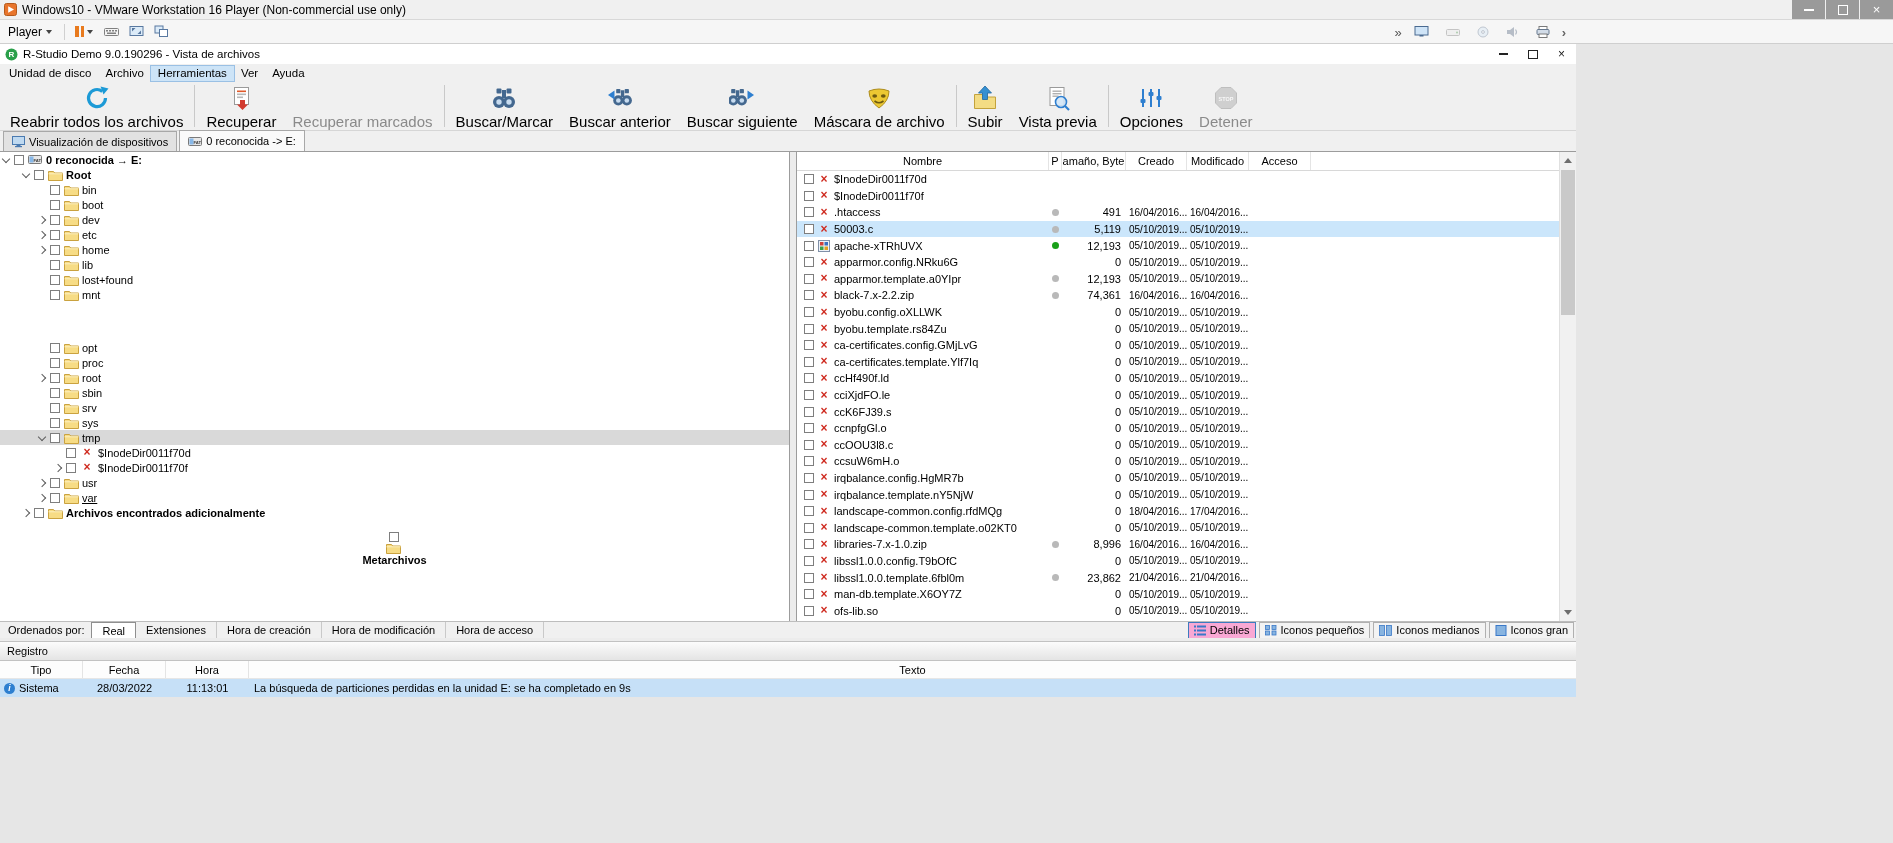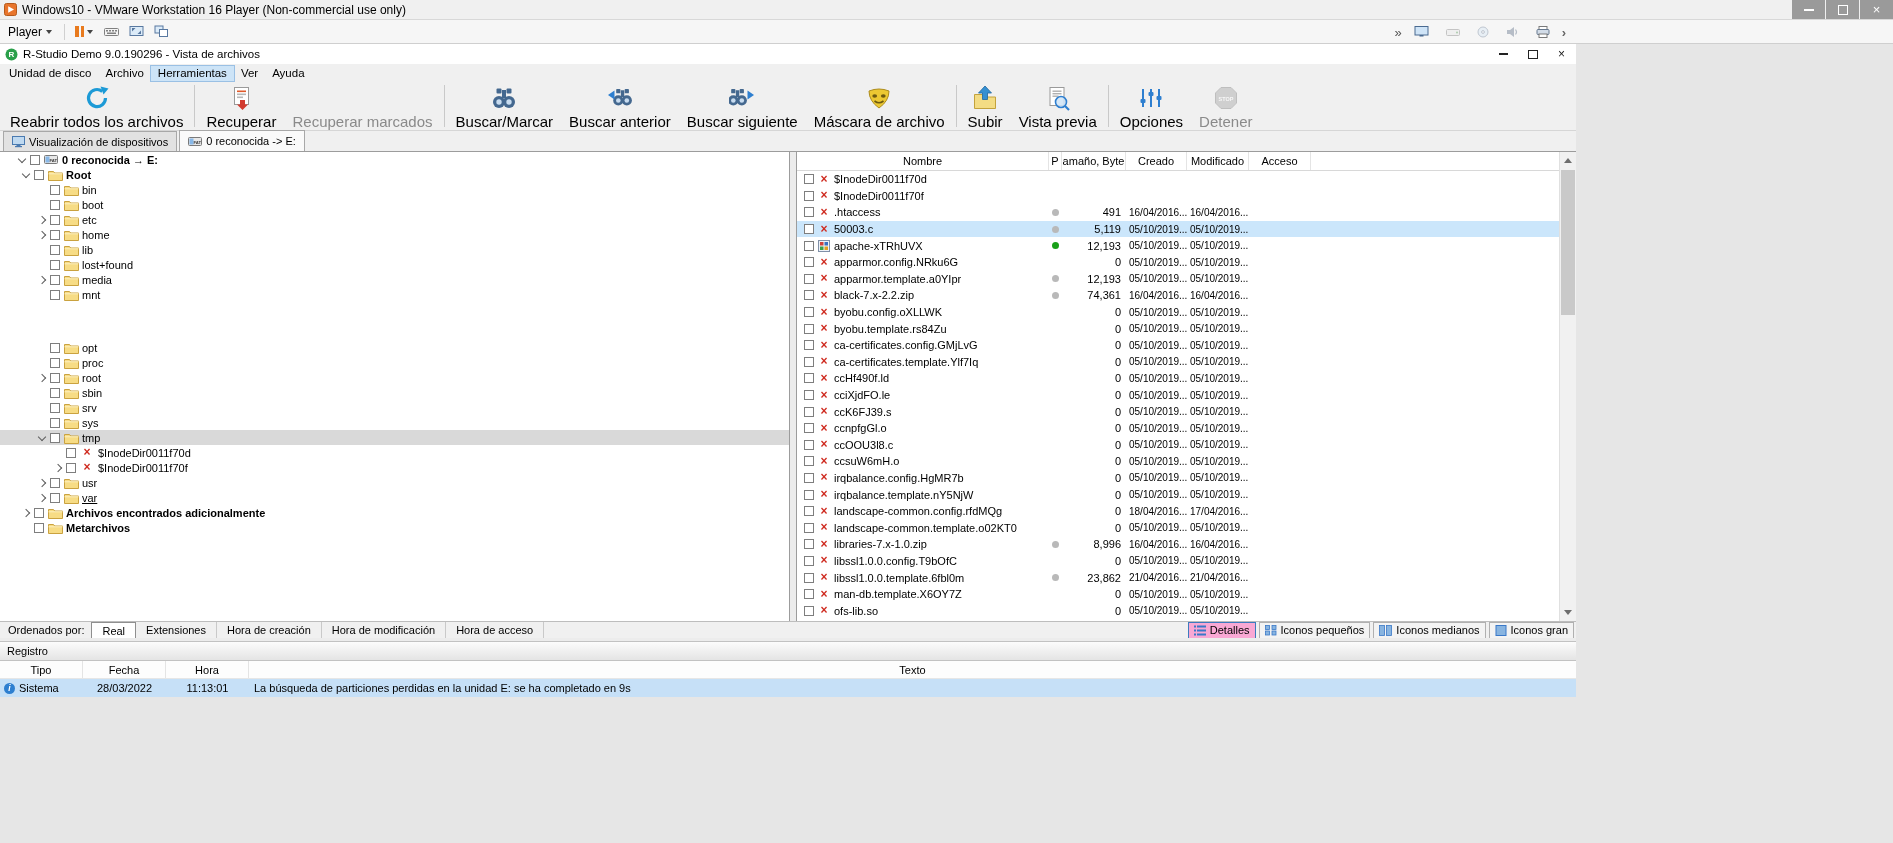--- a/index.html
+++ b/index.html
@@ -410,21 +410,21 @@
             <rect x="1.5" y="3.5" width="4" height="6" fill="#88b8e8"></rect>
             <text x="9.3" y="8.8" text-anchor="middle" font-size="4.2" font-weight="bold" fill="#3a3a3a" font-family="Liberation Sans, sans-serif">FAT</text>
           </svg>
         </span>
     <span class="tab-label">0 reconocida -&gt; E:</span>
   </div>
     </div>
 
   <div class="rs-main">
     <div class="tree-panel" id="tree-panel">
-        <div class="tree-row bold" style="padding-left: 16px;">
+        <div class="tree-row bold" style="padding-left: 0;">
     <span class="chev-box">
             <span class="chev open"></span>
           </span>
     <span class="cb"></span>
     <span class="tree-icon">
             <svg width="14" height="13" viewBox="0 0 14 13">
               <rect x="0.5" y="2.5" width="13" height="8" rx="1" fill="#e8e8e8" stroke="#7a7a7a"></rect>
               <rect x="1.5" y="3.5" width="4" height="6" fill="#88b8e8"></rect>
               <text x="9.3" y="8.8" text-anchor="middle" font-size="4.2" font-weight="bold" fill="#3a3a3a" font-family="Liberation Sans, sans-serif">FAT</text>
             </svg>
@@ -470,69 +470,69 @@
     <span class="chev-box">
             <span class="chev closed"></span>
           </span>
     <span class="cb"></span>
     <span class="tree-icon">
             <svg width="15" height="12" viewBox="0 0 15 12">
               <path d="M0.5 2.5 h5 l1.2 1.5 h7.8 v7.5 H0.5 Z" fill="#f7dc85" stroke="#caa23f"></path>
               <path d="M0.5 4.8 h14" stroke="#fdf0c0" stroke-width="1"></path>
             </svg>
           </span>
-    <span class="tree-label">etc</span>
+    <span class="tree-label">dev</span>
   </div>
         <div class="tree-row" style="padding-left: 36px;">
     <span class="chev-box">
             <span class="chev closed"></span>
           </span>
     <span class="cb"></span>
     <span class="tree-icon">
             <svg width="15" height="12" viewBox="0 0 15 12">
               <path d="M0.5 2.5 h5 l1.2 1.5 h7.8 v7.5 H0.5 Z" fill="#f7dc85" stroke="#caa23f"></path>
               <path d="M0.5 4.8 h14" stroke="#fdf0c0" stroke-width="1"></path>
             </svg>
           </span>
-    <span class="tree-label">home</span>
-  </div>
-        <div class="tree-row" style="padding-left: 36px;">
-    <span class="chev-box"></span>
-    <span class="cb"></span>
-    <span class="tree-icon">
-            <svg width="15" height="12" viewBox="0 0 15 12">
-              <path d="M0.5 2.5 h5 l1.2 1.5 h7.8 v7.5 H0.5 Z" fill="#f7dc85" stroke="#caa23f"></path>
-              <path d="M0.5 4.8 h14" stroke="#fdf0c0" stroke-width="1"></path>
-            </svg>
-          </span>
-    <span class="tree-label">lib</span>
-  </div>
-        <div class="tree-row" style="padding-left: 36px;">
-    <span class="chev-box"></span>
-    <span class="cb"></span>
-    <span class="tree-icon">
-            <svg width="15" height="12" viewBox="0 0 15 12">
-              <path d="M0.5 2.5 h5 l1.2 1.5 h7.8 v7.5 H0.5 Z" fill="#f7dc85" stroke="#caa23f"></path>
-              <path d="M0.5 4.8 h14" stroke="#fdf0c0" stroke-width="1"></path>
-            </svg>
-          </span>
-    <span class="tree-label">lost+found</span>
+    <span class="tree-label">etc</span>
   </div>
         <div class="tree-row" style="padding-left: 36px;">
     <span class="chev-box">
             <span class="chev closed"></span>
           </span>
     <span class="cb"></span>
     <span class="tree-icon">
             <svg width="15" height="12" viewBox="0 0 15 12">
               <path d="M0.5 2.5 h5 l1.2 1.5 h7.8 v7.5 H0.5 Z" fill="#f7dc85" stroke="#caa23f"></path>
               <path d="M0.5 4.8 h14" stroke="#fdf0c0" stroke-width="1"></path>
             </svg>
           </span>
-    <span class="tree-label">media</span>
+    <span class="tree-label">home</span>
+  </div>
+        <div class="tree-row" style="padding-left: 36px;">
+    <span class="chev-box"></span>
+    <span class="cb"></span>
+    <span class="tree-icon">
+            <svg width="15" height="12" viewBox="0 0 15 12">
+              <path d="M0.5 2.5 h5 l1.2 1.5 h7.8 v7.5 H0.5 Z" fill="#f7dc85" stroke="#caa23f"></path>
+              <path d="M0.5 4.8 h14" stroke="#fdf0c0" stroke-width="1"></path>
+            </svg>
+          </span>
+    <span class="tree-label">lib</span>
+  </div>
+        <div class="tree-row" style="padding-left: 36px;">
+    <span class="chev-box"></span>
+    <span class="cb"></span>
+    <span class="tree-icon">
+            <svg width="15" height="12" viewBox="0 0 15 12">
+              <path d="M0.5 2.5 h5 l1.2 1.5 h7.8 v7.5 H0.5 Z" fill="#f7dc85" stroke="#caa23f"></path>
+              <path d="M0.5 4.8 h14" stroke="#fdf0c0" stroke-width="1"></path>
+            </svg>
+          </span>
+    <span class="tree-label">lost+found</span>
   </div>
         <div class="tree-row" style="padding-left: 36px;">
     <span class="chev-box"></span>
     <span class="cb"></span>
     <span class="tree-icon">
             <svg width="15" height="12" viewBox="0 0 15 12">
               <path d="M0.5 2.5 h5 l1.2 1.5 h7.8 v7.5 H0.5 Z" fill="#f7dc85" stroke="#caa23f"></path>
               <path d="M0.5 4.8 h14" stroke="#fdf0c0" stroke-width="1"></path>
             </svg>
           </span>
@@ -669,21 +669,21 @@
           </span>
     <span class="cb"></span>
     <span class="tree-icon">
             <svg width="15" height="12" viewBox="0 0 15 12">
               <path d="M0.5 2.5 h5 l1.2 1.5 h7.8 v7.5 H0.5 Z" fill="#f7dc85" stroke="#caa23f"></path>
               <path d="M0.5 4.8 h14" stroke="#fdf0c0" stroke-width="1"></path>
             </svg>
           </span>
     <span class="tree-label">Archivos encontrados adicionalmente</span>
   </div>
-        <div class="tree-row bold" style="padding-left: 20px;">
+        <div class="tree-row bold" style=" flex-direction: column;">
     <span class="chev-box"></span>
     <span class="cb"></span>
     <span class="tree-icon">
             <svg width="15" height="12" viewBox="0 0 15 12">
               <path d="M0.5 2.5 h5 l1.2 1.5 h7.8 v7.5 H0.5 Z" fill="#f7dc85" stroke="#caa23f"></path>
               <path d="M0.5 4.8 h14" stroke="#fdf0c0" stroke-width="1"></path>
             </svg>
           </span>
     <span class="tree-label">Metarchivos</span>
   </div>

